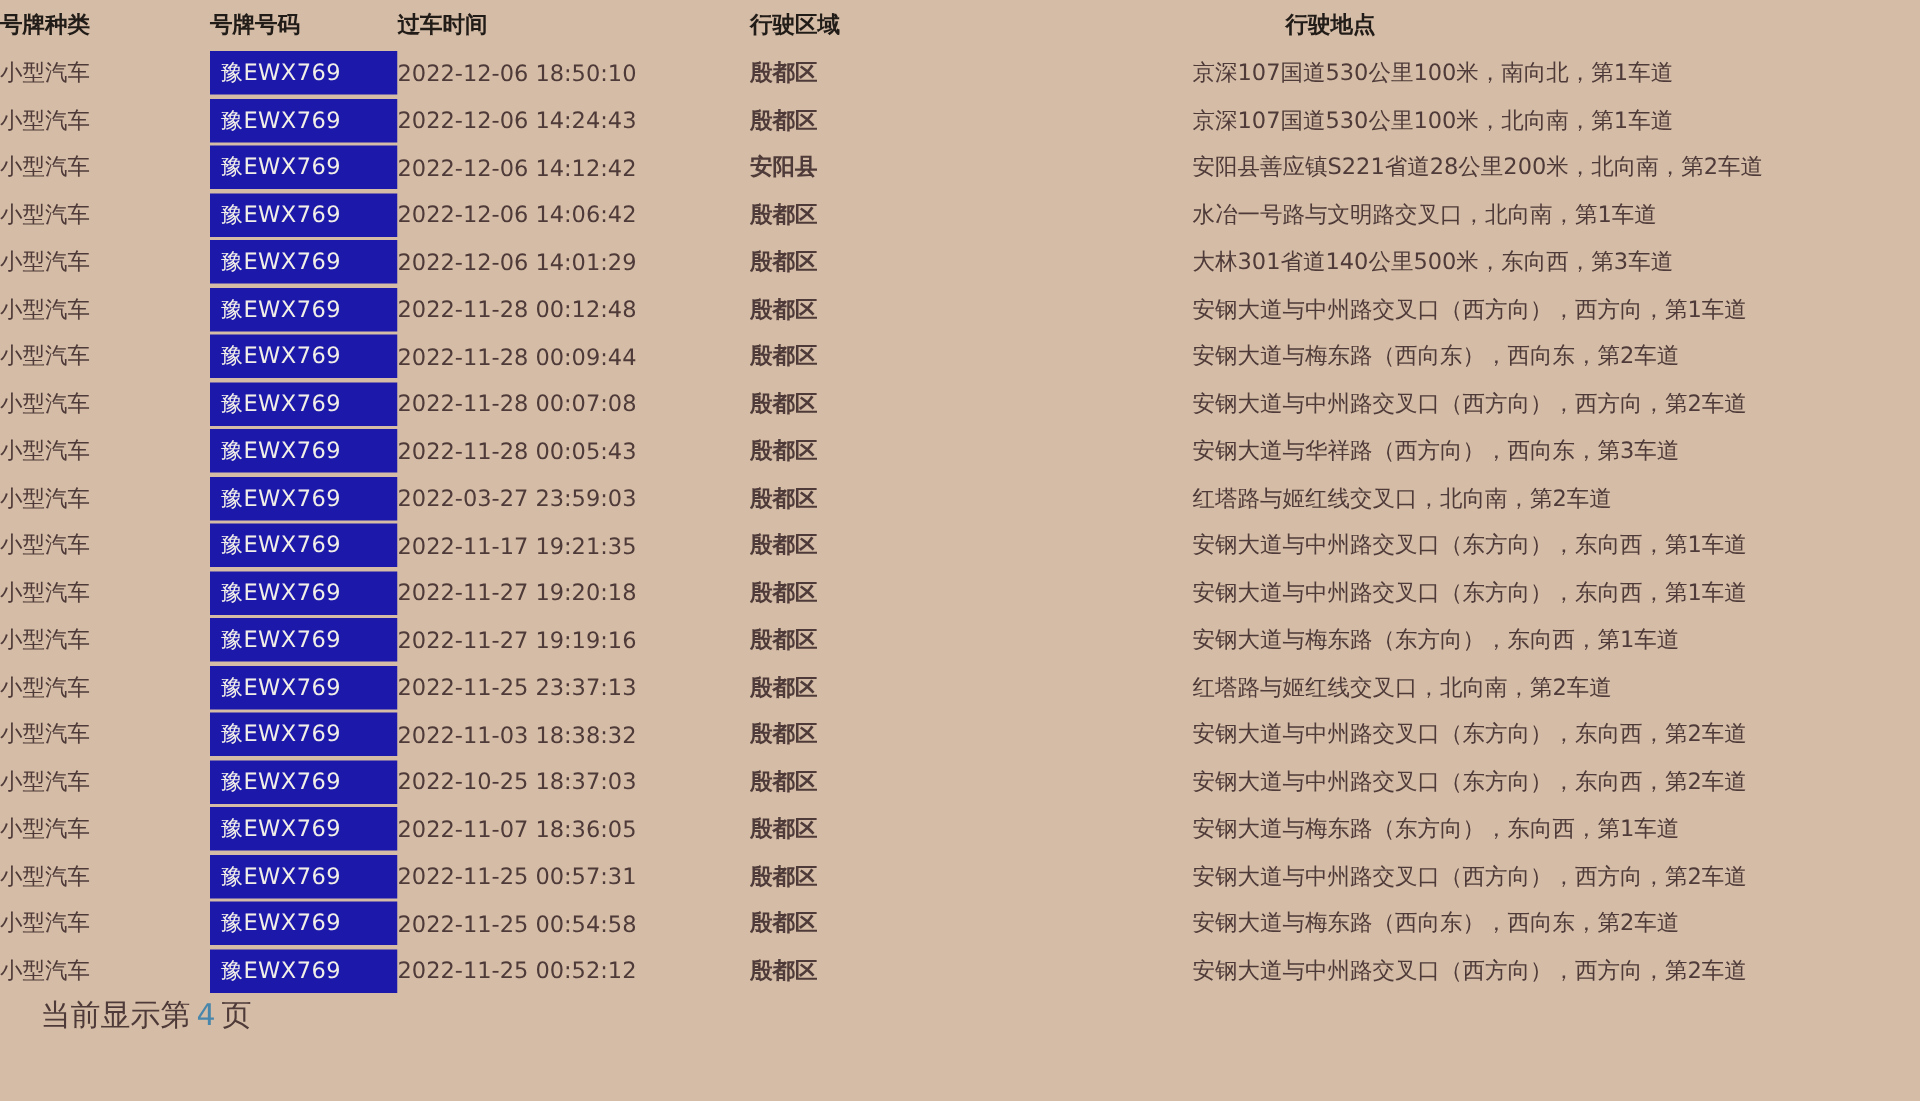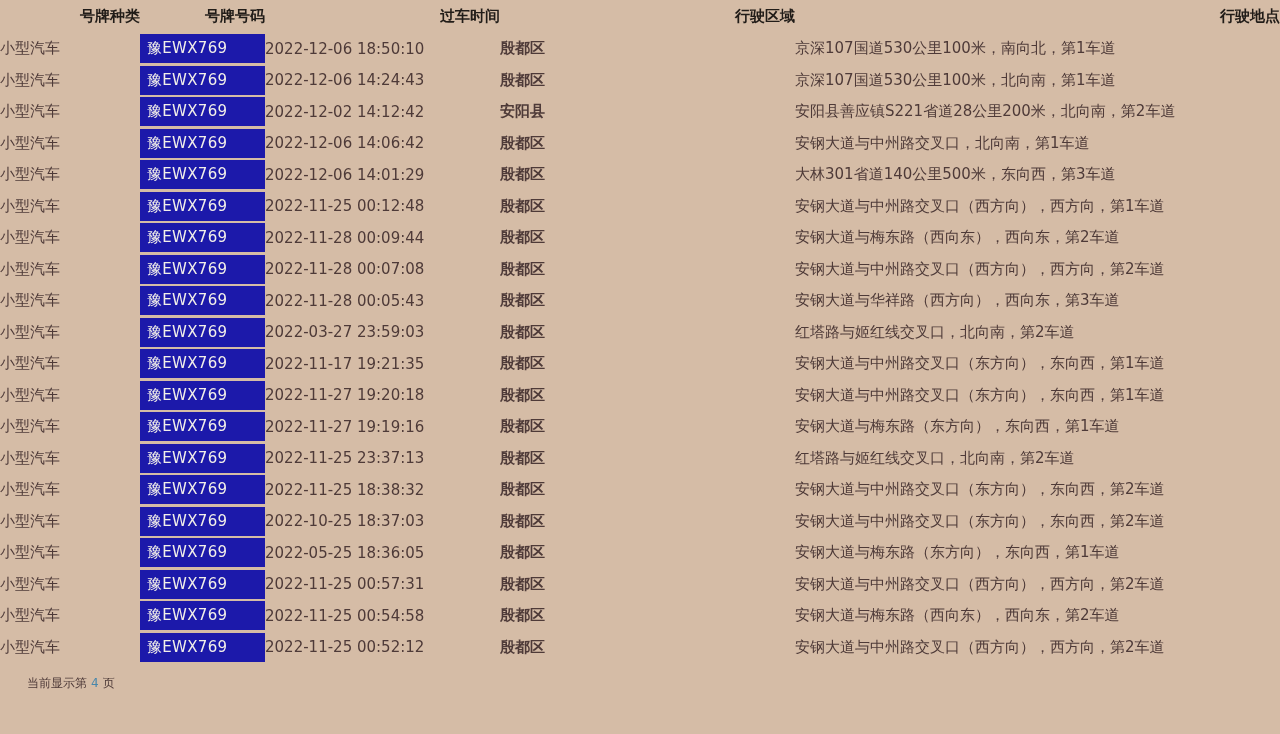--- a/index.html
+++ b/index.html
@@ -23,21 +23,21 @@
     width:1280px;
     border-collapse:collapse;
     table-layout:fixed;
   }
   table.records th{
     height:33px;
     padding:0;
     font-size:15px;
     font-weight:bold;
     color:var(--header-text);
-    text-align:right;
+    text-align:left;
     vertical-align:middle;
     white-space:nowrap;
   }
   table.records th.c5{padding-left:62px;}
   table.records td{
     height:31.5px;
     padding:0;
     font-size:15px;
     color:var(--body-text);
     vertical-align:middle;
@@ -53,23 +53,22 @@
     line-height:29px;
     margin:1px 0;
     background:var(--plate-bg);
     color:var(--plate-text);
     font-size:15px;
     padding-left:7px;
     letter-spacing:0.3px;
     cursor:pointer;
   }
   .pager{
-    margin-top:12px;
     padding-left:27px;
-    font-size:12px;
+    font-size:20px;
     color:var(--body-text);
   }
   .pager .page-num{
     color:var(--link);
     padding:0 4px;
   }
 </style>
 </head>
 <body>
 
@@ -107,48 +106,48 @@
     </td>
     <td class="c3">2022-12-06 14:24:43</td>
     <td class="c4">殷都区</td>
     <td class="c5">京深107国道530公里100米，北向南，第1车道</td>
   </tr>
       <tr>
     <td class="c1">小型汽车</td>
     <td class="c2">
       <div class="plate">豫EWX769</div>
     </td>
-    <td class="c3">2022-12-02 14:12:42</td>
+    <td class="c3">2022-12-06 14:12:42</td>
     <td class="c4">安阳县</td>
     <td class="c5">安阳县善应镇S221省道28公里200米，北向南，第2车道</td>
   </tr>
       <tr>
     <td class="c1">小型汽车</td>
     <td class="c2">
       <div class="plate">豫EWX769</div>
     </td>
     <td class="c3">2022-12-06 14:06:42</td>
     <td class="c4">殷都区</td>
-    <td class="c5">安钢大道与中州路交叉口，北向南，第1车道</td>
+    <td class="c5">水冶一号路与文明路交叉口，北向南，第1车道</td>
   </tr>
       <tr>
     <td class="c1">小型汽车</td>
     <td class="c2">
       <div class="plate">豫EWX769</div>
     </td>
     <td class="c3">2022-12-06 14:01:29</td>
     <td class="c4">殷都区</td>
     <td class="c5">大林301省道140公里500米，东向西，第3车道</td>
   </tr>
       <tr>
     <td class="c1">小型汽车</td>
     <td class="c2">
       <div class="plate">豫EWX769</div>
     </td>
-    <td class="c3">2022-11-25 00:12:48</td>
+    <td class="c3">2022-11-28 00:12:48</td>
     <td class="c4">殷都区</td>
     <td class="c5">安钢大道与中州路交叉口（西方向），西方向，第1车道</td>
   </tr>
       <tr>
     <td class="c1">小型汽车</td>
     <td class="c2">
       <div class="plate">豫EWX769</div>
     </td>
     <td class="c3">2022-11-28 00:09:44</td>
     <td class="c4">殷都区</td>
@@ -215,39 +214,39 @@
     </td>
     <td class="c3">2022-11-25 23:37:13</td>
     <td class="c4">殷都区</td>
     <td class="c5">红塔路与姬红线交叉口，北向南，第2车道</td>
   </tr>
       <tr>
     <td class="c1">小型汽车</td>
     <td class="c2">
       <div class="plate">豫EWX769</div>
     </td>
-    <td class="c3">2022-11-25 18:38:32</td>
+    <td class="c3">2022-11-03 18:38:32</td>
     <td class="c4">殷都区</td>
     <td class="c5">安钢大道与中州路交叉口（东方向），东向西，第2车道</td>
   </tr>
       <tr>
     <td class="c1">小型汽车</td>
     <td class="c2">
       <div class="plate">豫EWX769</div>
     </td>
     <td class="c3">2022-10-25 18:37:03</td>
     <td class="c4">殷都区</td>
     <td class="c5">安钢大道与中州路交叉口（东方向），东向西，第2车道</td>
   </tr>
       <tr>
     <td class="c1">小型汽车</td>
     <td class="c2">
       <div class="plate">豫EWX769</div>
     </td>
-    <td class="c3">2022-05-25 18:36:05</td>
+    <td class="c3">2022-11-07 18:36:05</td>
     <td class="c4">殷都区</td>
     <td class="c5">安钢大道与梅东路（东方向），东向西，第1车道</td>
   </tr>
       <tr>
     <td class="c1">小型汽车</td>
     <td class="c2">
       <div class="plate">豫EWX769</div>
     </td>
     <td class="c3">2022-11-25 00:57:31</td>
     <td class="c4">殷都区</td>

